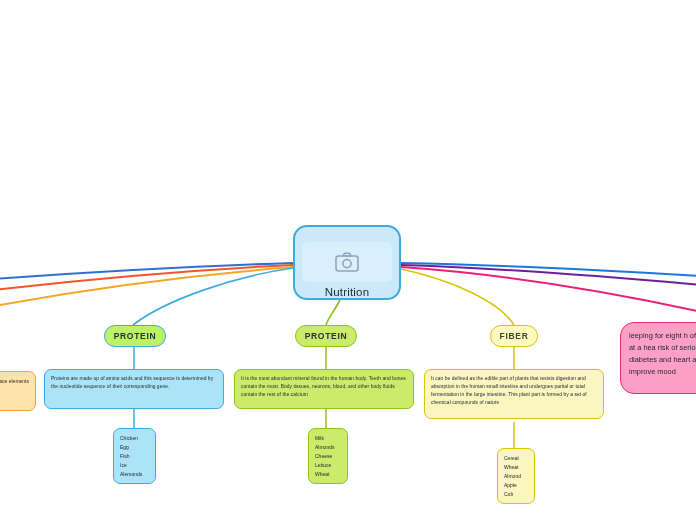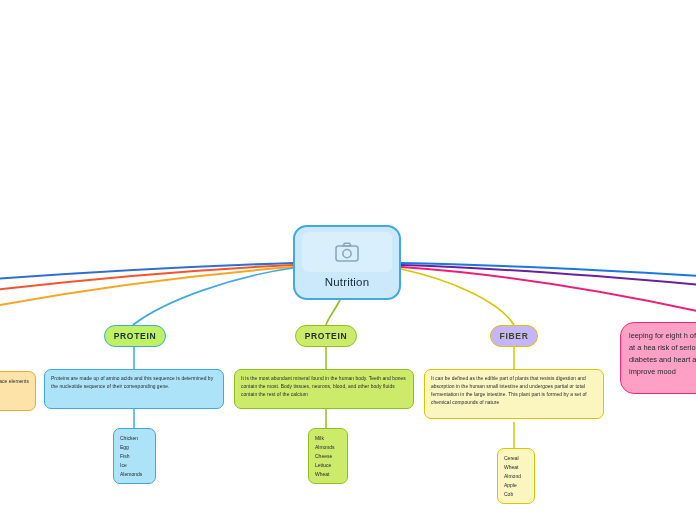--- a/index.html
+++ b/index.html
@@ -34,21 +34,21 @@
     width: 108px;
     height: 75px;
     box-sizing: border-box;
     background: #cbe9fb;
     border: 2px solid #3fa9e0;
     border-radius: 14px;
     display: flex;
     flex-direction: column;
     align-items: center;
     justify-content: flex-start;
-    padding-top: 5px;
+    padding-top: 15px;
   }
   .center-thumb {
     width: 90px;
     height: 40px;
     background: #d9effc;
     border-radius: 6px;
     display: flex;
     align-items: center;
     justify-content: center;
   }
@@ -73,21 +73,21 @@
     font-weight: bold;
     letter-spacing: .7px;
     color: #22313a;
     height: 22px;
   }
   .pill.protein  { left: 104px; top: 325px; width: 62px;
                    background: #bef264; border-color: #3fa9e0; }
   .pill.calcium  { left: 295px; top: 325px; width: 62px;
                    background: #cdeb6a; border-color: #8cc21c; }
   .pill.fiber    { left: 490px; top: 325px; width: 48px;
-                   background: #c4b5fd; border-color: #d9c500; color:#3d4a1e; }
+                   background: #fef9c3; border-color: #d9c500; color:#3d4a1e; }
 
   
   .desc {
     position: absolute;
     box-sizing: border-box;
     border-radius: 7px;
     border-width: 1.3px;
     border-style: solid;
     font-size: 4.9px;
     line-height: 1.62;

